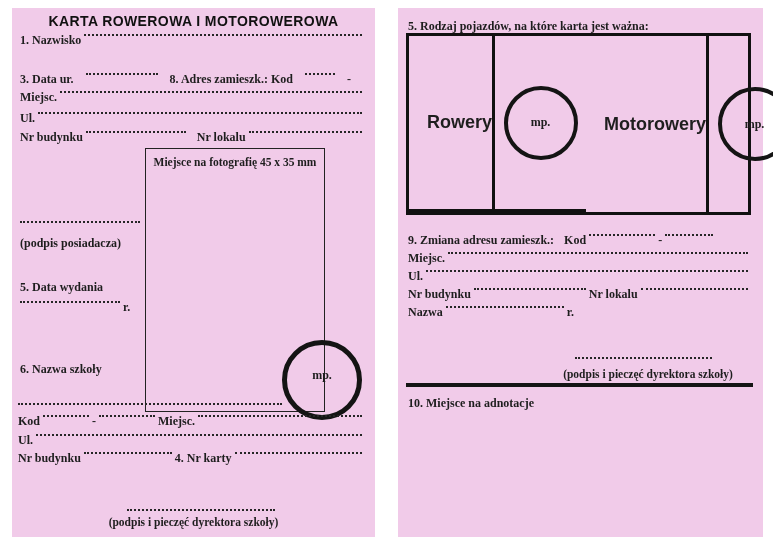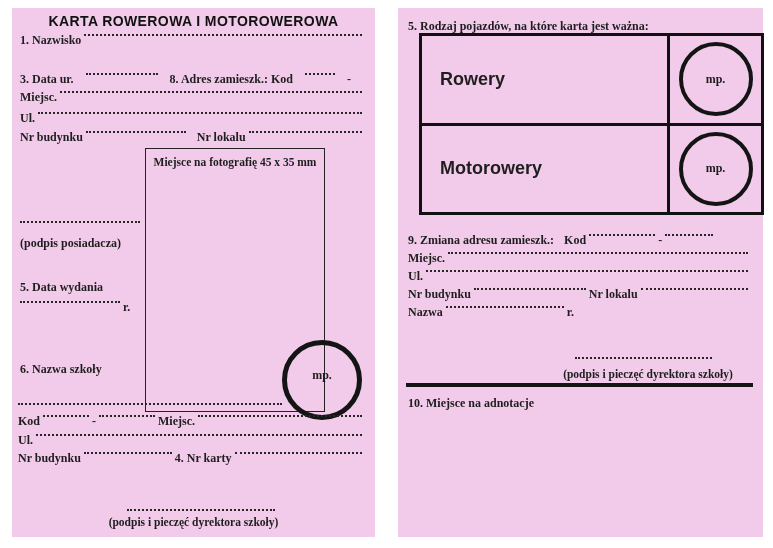--- a/index.html
+++ b/index.html
@@ -53,23 +53,23 @@
     border:5px solid #141414;
     display:flex;align-items:center;justify-content:center;
     background:transparent;box-sizing:content-box;
   }
   .stamp-circle .mp{
     font-weight:bold;font-size:12px;position:relative;top:-5px;
   }
   .stamp-left{left:270px;top:332px;width:70px;height:70px;}
 
   .vehicle-table{
-    position:absolute;left:21px;top:25px;width:345px;height:182px;
+    position:absolute;left:8px;top:25px;width:345px;height:182px;
     border:3px solid #111;box-sizing:border-box;
-    display:flex;flex-direction:column;
+    display:flex;flex-direction:row;
   }
   .vehicle-row{flex:1 1 0;display:flex;min-height:0;}
   .vehicle-row.first{border-bottom:3px solid #111;}
   .vehicle-label-cell{
     flex:1 1 auto;display:flex;align-items:center;padding-left:18px;
     font-family:"Liberation Sans",sans-serif;font-weight:bold;font-size:18px;
   }
   .vehicle-stamp-cell{
     flex:0 0 91px;border-left:3px solid #111;
     display:flex;align-items:center;justify-content:center;

